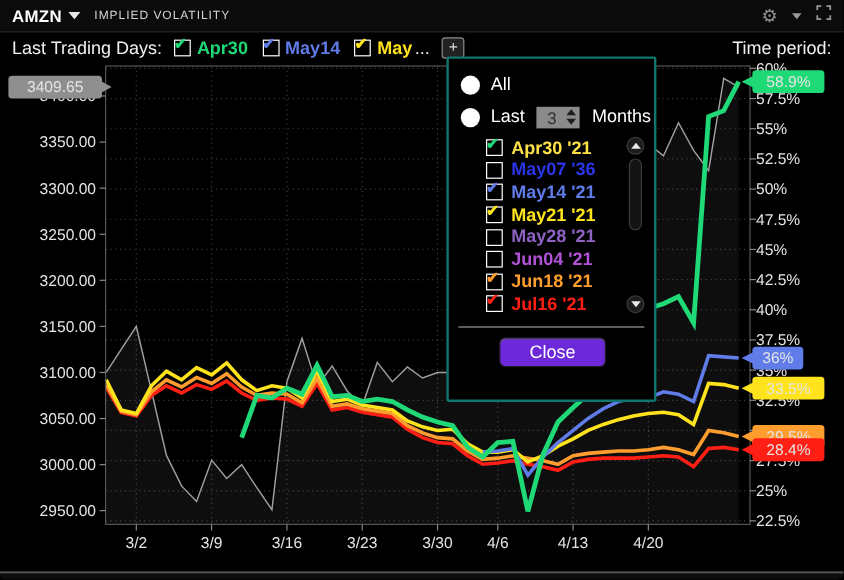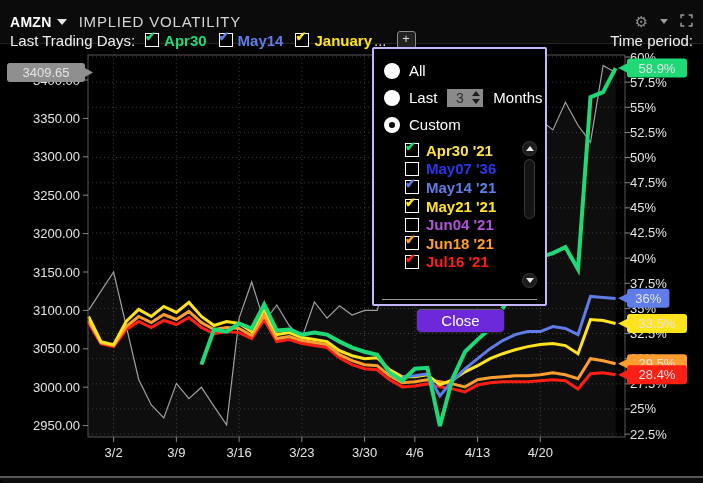--- a/index.html
+++ b/index.html
@@ -1,42 +1,42 @@
 <!DOCTYPE html>
 <html><head>
 <meta charset="utf-8">
 <style>
   html,body{margin:0;padding:0;background:#000;}
   body{width:703px;height:483px;position:relative;overflow:hidden;
        font-family:"Liberation Sans",sans-serif;-webkit-font-smoothing:antialiased;}
-  .titlebar{position:absolute;top:0;left:0;right:0;height:44px;background:#0b0b0b;
+  .titlebar{position:absolute;top:0;left:0;right:0;height:27px;background:#0b0b0b;
             border-bottom:1px solid #242424;display:flex;align-items:center;padding:0 10px;z-index:6;box-sizing:border-box;}
   .symbol{font-weight:bold;font-size:14px;color:#fff;letter-spacing:.3px;display:flex;align-items:center;gap:5px;cursor:pointer;}
   .caret-down{width:0;height:0;border-left:5px solid transparent;border-right:5px solid transparent;border-top:6px solid #e8e8e8;display:inline-block;}
   .caret-down.small{border-left-width:4px;border-right-width:4px;border-top-width:5px;border-top-color:#9a9a9a;}
-  .page-title{font-size:15px;color:#d6d6d6;letter-spacing:.8px;margin-left:12px;}
+  .page-title{font-size:10px;color:#d6d6d6;letter-spacing:.8px;margin-left:12px;}
   .tb-icons{margin-left:auto;display:flex;align-items:center;gap:12px;}
   .gear{color:#8f8f8f;font-size:15px;line-height:1;cursor:pointer;}
   .expand-icon{cursor:pointer;display:inline-block;}
   .toolbar{position:absolute;top:27px;left:0;right:0;height:26px;display:flex;align-items:center;
            padding:0 10px;z-index:6;box-sizing:border-box;font-size:15px;color:#f0f0f0;}
   .legend{display:flex;align-items:center;gap:12px;margin-left:10px;}
   .legend-item{display:flex;align-items:center;gap:5px;font-weight:bold;cursor:pointer;}
   .cb{width:12px;height:12px;border:1px solid #fff;position:relative;flex:none;background:#000;}
   .cb .mark{position:absolute;top:-5px;left:-1px;font-size:13px;font-weight:bold;}
   .overflow-dots{color:#e8e8e8;margin-left:2px;}
   .add-btn{margin-left:10px;width:17px;height:16px;border:1px solid #8a8a8a;border-radius:3px;background:#222;
            color:#ddd;font-size:13px;line-height:14px;text-align:center;cursor:pointer;}
   .tp-group{margin-left:auto;display:flex;align-items:center;gap:7px;flex-direction:column;}
   .tp-box{background:#3f3f3f;color:#fff;height:21px;display:flex;align-items:center;gap:9px;padding:0 7px;cursor:pointer;}
   svg#plot{position:absolute;left:0;top:0;z-index:1;}
   svg text{font-family:"Liberation Sans",sans-serif;font-size:13px;fill:#e4e4e4;}
   
-  .dialog{position:absolute;left:372px;top:47px;width:175px;height:259px;background:#000;
-          border:2px solid #c4b5fd;border-radius:2px;z-index:10;box-sizing:border-box;
+  .dialog{position:absolute;left:372px;top:47px;width:175px;height:288px;background:#000;
+          border:2px solid #0f766e;border-radius:2px;z-index:10;box-sizing:border-box;
           padding:8px 8px 6px 10px;color:#fff;font-size:15px;}
   .radio-row{display:flex;align-items:center;gap:9px;height:27px;cursor:pointer;}
   .radio{width:16px;height:16px;border-radius:50%;background:#fff;flex:none;box-sizing:border-box;}
   .radio.selected{background:transparent;border:5px solid #fff;}
   .spinner{background:#8a8a8a;height:18px;width:36px;display:flex;align-items:center;margin:0 1px;flex:none;}
   .spinner .val{flex:1;text-align:center;color:#2f2f2f;font-size:14px;}
   .spin-arrows{display:flex;flex-direction:column;gap:3px;padding-right:3px;}
   .tri-up{width:0;height:0;border-left:4px solid transparent;border-right:4px solid transparent;border-bottom:5px solid #1d1d1d;cursor:pointer;}
   .tri-dn{width:0;height:0;border-left:4px solid transparent;border-right:4px solid transparent;border-top:5px solid #1d1d1d;cursor:pointer;}
   .exp-list{margin:3px 0 0 21px;position:relative;height:149px;padding-right:18px;}
@@ -217,21 +217,21 @@
       <span class="legend-item">
         <span class="cb">
           <span class="mark" style="color: rgb(95, 124, 232);">✔</span>
         </span>
         <span style="color: rgb(95, 124, 232);">May14</span>
       </span>
       <span class="legend-item">
         <span class="cb">
           <span class="mark" style="color: rgb(255, 228, 29);">✔</span>
         </span>
-        <span style="color: rgb(255, 228, 29);">January</span>
+        <span style="color: rgb(255, 228, 29);">May</span>
       </span>
     </span>
   <span class="overflow-dots">...</span>
   <span class="add-btn">+</span>
   <span class="tp-group">
     <span>Time period:</span>
   </span>
 </div>
 
 <div class="dialog">
@@ -244,24 +244,20 @@
     <span>Last</span>
     <span class="spinner">
       <span class="val">3</span>
       <span class="spin-arrows">
         <span class="tri-up"></span>
         <span class="tri-dn"></span>
       </span>
     </span>
     <span>Months</span>
   </div>
-  <div class="radio-row">
-    <span class="radio selected"></span>
-    <span>Custom</span>
-  </div>
   <div class="exp-list" id="expList">
     <div class="exp-row">
         <span class="cb">
           <span class="mark" style="color: rgb(31, 217, 119);">✔</span>
         </span>
         <span style="color: #fde047;">Apr30 '21</span>
       </div>
       <div class="exp-row">
         <span class="cb"></span>
         <span style="color: rgb(43, 53, 232);">May07 '36</span>
@@ -270,20 +266,24 @@
         <span class="cb">
           <span class="mark" style="color: rgb(95, 124, 232);">✔</span>
         </span>
         <span style="color: rgb(95, 124, 232);">May14 '21</span>
       </div>
       <div class="exp-row">
         <span class="cb">
           <span class="mark" style="color: rgb(255, 228, 29);">✔</span>
         </span>
         <span style="color: rgb(255, 228, 29);">May21 '21</span>
+      </div>
+      <div class="exp-row">
+        <span class="cb"></span>
+        <span style="color: rgb(143, 99, 196);">May28 '21</span>
       </div>
       <div class="exp-row">
         <span class="cb"></span>
         <span style="color: rgb(177, 82, 216);">Jun04 '21</span>
       </div>
       <div class="exp-row">
         <span class="cb">
           <span class="mark" style="color: rgb(255, 157, 46);">✔</span>
         </span>
         <span style="color: rgb(255, 157, 46);">Jun18 '21</span>

